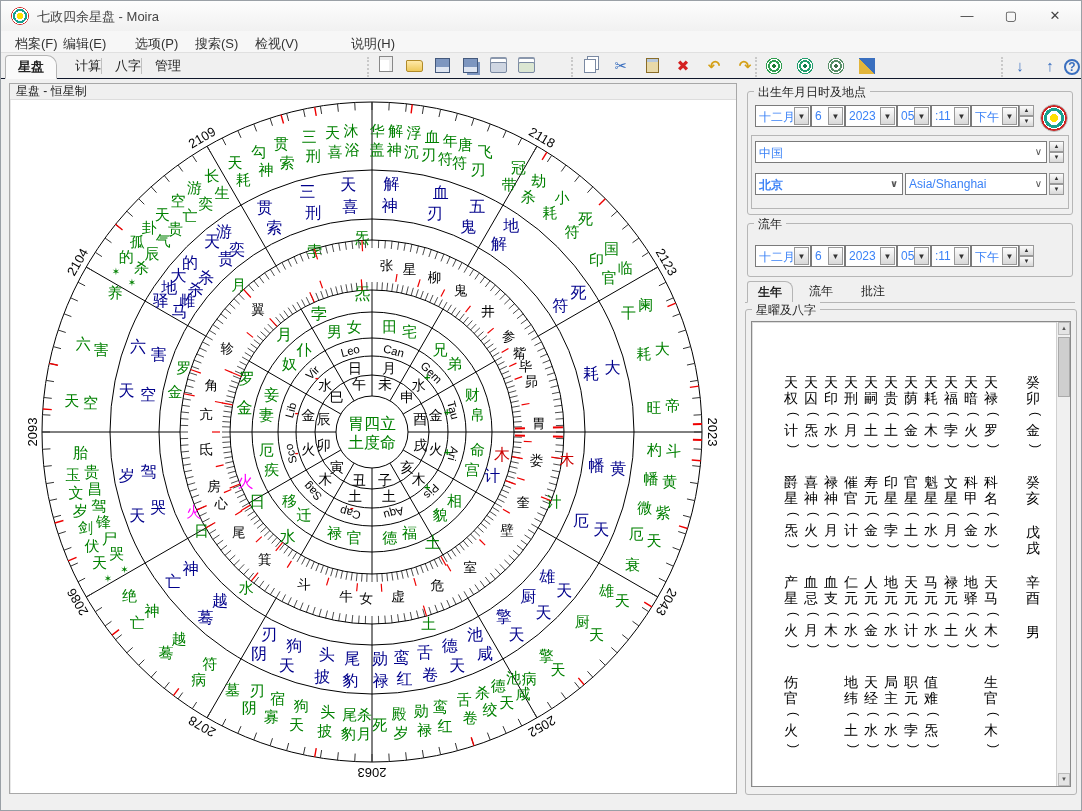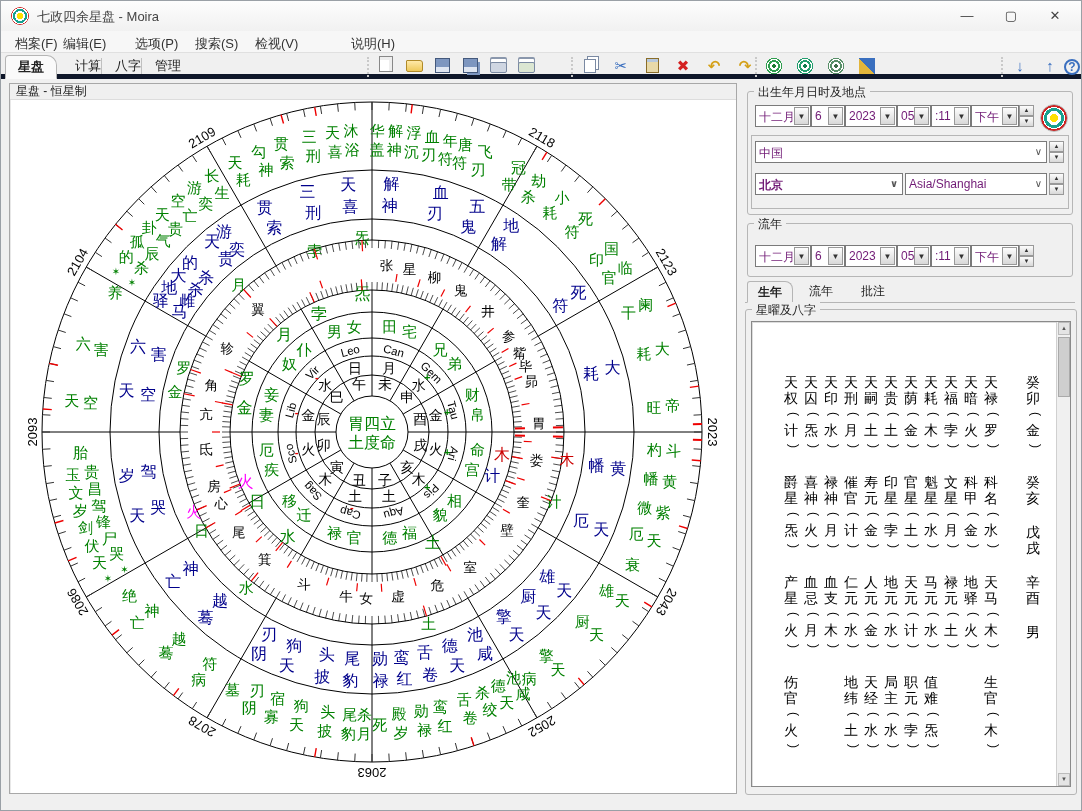--- a/index.html
+++ b/index.html
@@ -12,21 +12,21 @@
     background:radial-gradient(circle,#ffe000 0 3px,#ffffff 3px 5px,#18a090 5px 7px,#ffffff 7px 8px,#cc2222 8px 9px,transparent 9px); }
   .title-text { position:absolute; left:36px; top:7px; font-size:13px; color:#444; }
   .winbtn { position:absolute; top:0; width:44px; height:30px; text-align:center; line-height:30px; font-size:13px; color:#444; }
   .winbtn.min { right:92px; } .winbtn.max { right:48px; } .winbtn.close { right:4px; }
 
   
   .menubar { position:absolute; left:0; top:30px; width:100%; height:22px; background:#f7f7f7; border-bottom:1px solid #e0e0e0; }
   .menu-item { position:absolute; top:3px; font-size:13px; color:#333; padding:1px 4px; }
 
   
-  .tabbar { position:absolute; left:0; top:52px; width:100%; height:26px; background:#f0f0f0; border-bottom:5px solid #0f172a; }
+  .tabbar { position:absolute; left:0; top:52px; width:100%; height:26px; background:#f0f0f0; border-bottom:1px solid #0f172a; }
   .main-tab { position:absolute; top:2px; height:24px; line-height:22px; font-size:13px; color:#222; padding:0 12px; }
   .main-tab.active { background:#fafafa; border:1px solid #b5b5b5; border-bottom:1px solid #fafafa; border-radius:4px 10px 0 0; font-weight:bold; }
   .tab-sep { position:absolute; top:5px; width:1px; height:16px; background:#c0c0c0; }
   .tb-sep { position:absolute; top:56px; width:3px; height:20px; border-left:2px dotted #c9c9c9; }
   .tb-ic { position:absolute; top:55px; width:22px; height:20px; text-align:center; line-height:20px; font-size:15px; }
   .ic-box { display:inline-block; width:14px; height:16px; background:#fff; border:1px solid #888; box-shadow:inset -3px 3px 0 #eee; }
   .ic-folder { display:inline-block; width:17px; height:12px; background:linear-gradient(#ffe9a8,#eec95a); border:1px solid #b08a28; border-radius:1px 3px 2px 2px; margin-top:4px; }
   .ic-floppy { display:inline-block; width:15px; height:15px; background:#7d96c0; border:1px solid #44597c; box-shadow:inset 0 -5px 0 #dfe6f2; margin-top:2px; }
   .ic-print { display:inline-block; width:17px; height:11px; background:#cfd6e2; border:1px solid #7a89a2; border-radius:2px; box-shadow:0 -4px 0 -1px #fff, 0 -5px 0 0 #8a97ac; margin-top:6px; }
   .ic-copy { display:inline-block; width:12px; height:14px; background:#fff; border:1px solid #7a89a2; box-shadow:3px -3px 0 -1px #fff, 3px -3px 0 0 #7a89a2; margin-top:3px; }
@@ -47,21 +47,21 @@
   .chart-panel { position:absolute; left:8px; top:82px; width:728px; height:711px; background:#ffffff; border:1px solid #a8a8a8; box-shadow:inset 1px 1px 0 #e8e8e8; }
   .chart-caption { position:absolute; left:0; top:0; width:100%; height:16px; background:#f0f0f0; font-size:12px; color:#222; padding-left:6px; line-height:15px; border-bottom:1px solid #ddd; }
   .chart-svg-wrap { position:absolute; left:0; top:16px; width:726px; height:693px; }
   svg { font-family:"Liberation Sans","DejaVu Sans",sans-serif; }
 
   
   .right-panel { position:absolute; left:742px; top:82px; width:336px; height:722px; background:#f0f0f0; }
   .groupbox { position:absolute; border:1px solid #b6b6b6; border-radius:3px; }
   .group-label { position:absolute; top:-8px; left:6px; background:#f0f0f0; padding:0 4px; font-size:12px; color:#222; }
   .combo { position:absolute; height:22px; background:#fff; border:1px solid #7a7a7a; }
-  .combo-text { position:absolute; left:3px; top:3px; font-size:12px; color:#701a75; white-space:nowrap; }
+  .combo-text { position:absolute; left:3px; top:3px; font-size:12px; color:#3b82f6; white-space:nowrap; }
   .combo-arrow { position:absolute; right:1px; top:1px; width:15px; height:18px; background:linear-gradient(#fdfdfd,#d8d8d8); border:1px solid #999; text-align:center; line-height:17px; font-size:8px; color:#333; }
   .combo-chev { position:absolute; right:4px; top:4px; font-size:10px; color:#555; }
   .spinner { position:absolute; width:15px; height:22px; }
   .spin-btn { position:absolute; left:0; width:15px; height:11px; background:linear-gradient(#fdfdfd,#d8d8d8); border:1px solid #999; font-size:6px; text-align:center; line-height:9px; color:#333; }
   .target-btn { position:absolute; width:28px; height:28px; border-radius:50%; background:radial-gradient(circle,#ffe000 0 4px,#ffffff 4px 7px,#18a090 7px 10px,#ffffff 10px 11px,#cc2222 11px 13px,#fff 13px); border:1px solid #bbb; }
   .res-tab { position:absolute; top:0; height:22px; line-height:20px; font-size:12px; color:#222; padding:0 10px; }
   .res-tab.active { background:#f0f0f0; border:1px solid #b5b5b5; border-bottom:1px solid #f0f0f0; border-radius:3px 8px 0 0; }
   .stars-panel { position:absolute; background:#fff; border:1px solid #8a8a8a; box-shadow:inset 1px 1px 0 #ddd; }
   .vcol { position:absolute; width:18px; text-align:center; font-size:14px; color:#000; line-height:16px; }
   .vcol span { display:block; height:16px; }

